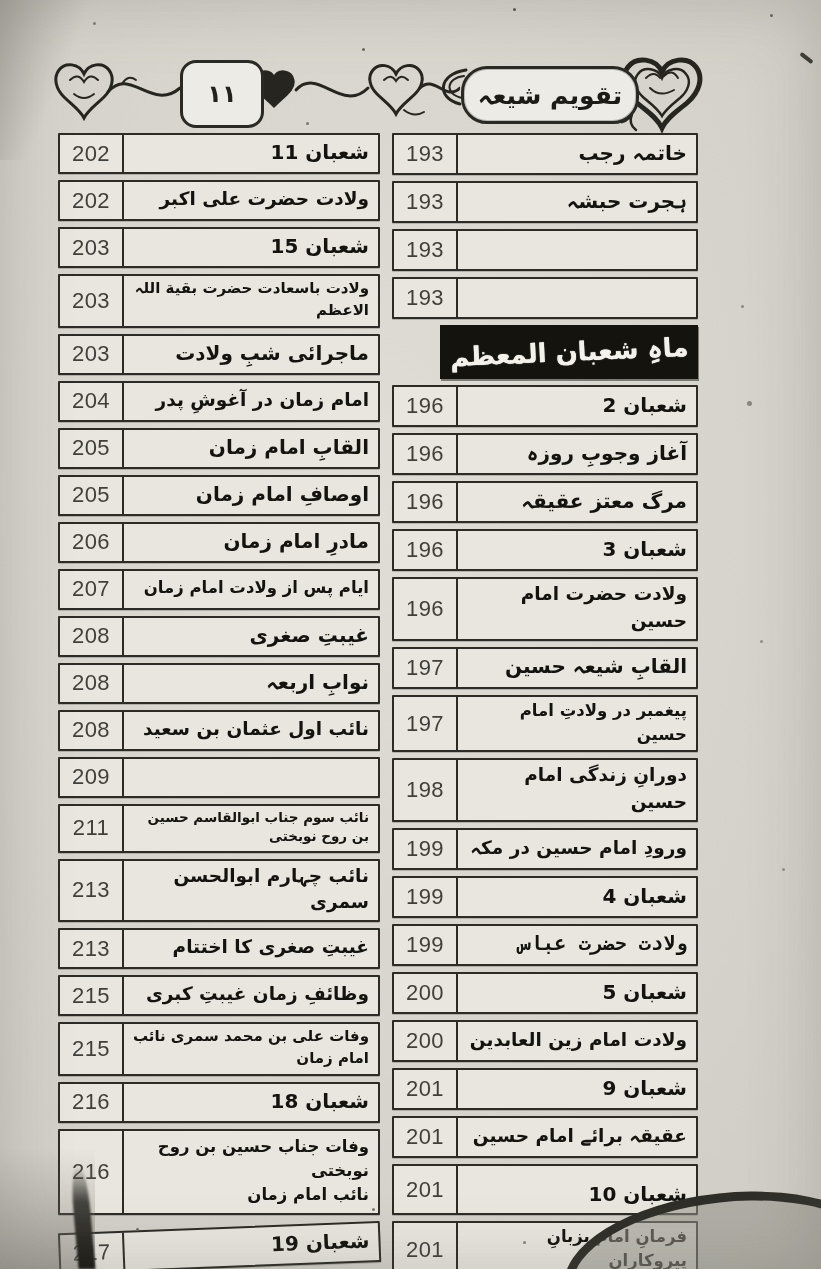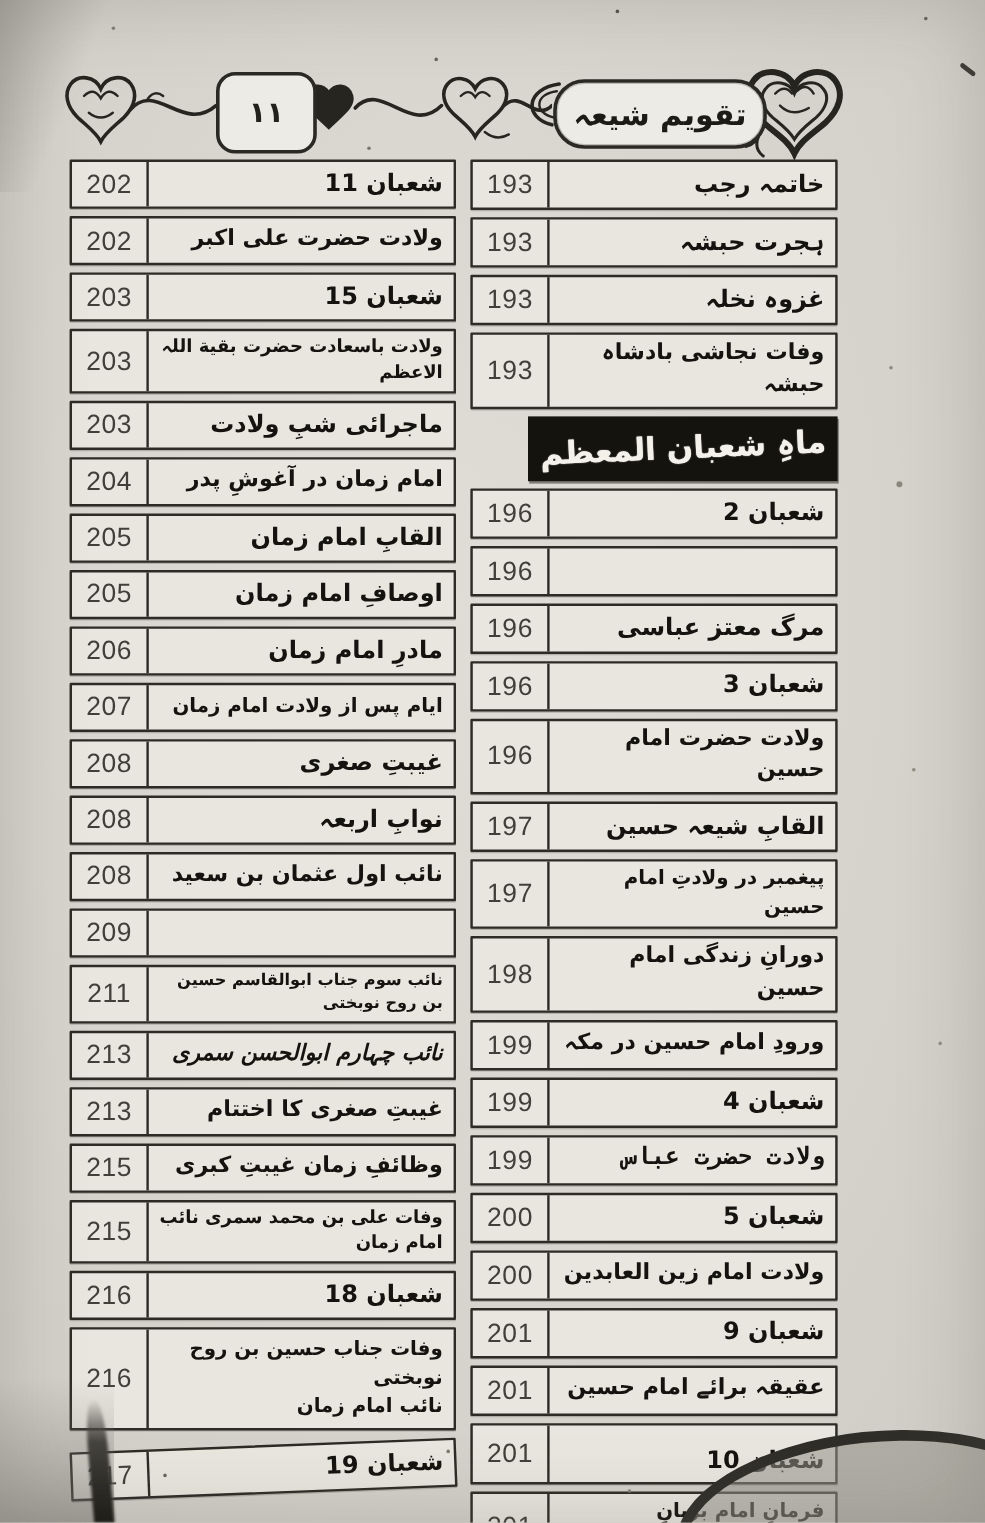--- a/index.html
+++ b/index.html
@@ -149,47 +149,46 @@
           <div class="ttl" style="font-size: 20px;">خاتمہ رجب</div>
         </div>
 
         <div class="row">
           <div class="num">193</div>
           <div class="ttl" style="font-size: 20px;">ہجرت حبشہ</div>
         </div>
 
         <div class="row">
           <div class="num">193</div>
-          <div class="ttl" style="font-size: 20px;">غزوہ نخلہ</div>
         </div>
 
         <div class="row">
           <div class="num">193</div>
-          <div class="ttl" style="font-size: 18.5px;">وفات نجاشی بادشاہ حبشہ</div>
         </div>
       </div>
 
     <div class="banner">
       <span>ماہِ شعبان المعظم</span>
     </div>
 
     <div class="rows">
 
         <div class="row">
           <div class="num">196</div>
           <div class="ttl" style="font-size: 20px;">2 شعبان</div>
         </div>
 
         <div class="row">
           <div class="num">196</div>
-        </div>
-
-        <div class="row">
-          <div class="num">196</div>
-          <div class="ttl" style="font-size: 20px;">مرگ معتز عباسی</div>
+          <div class="ttl" style="font-size: 20px;">آغاز وجوبِ روزہ</div>
+        </div>
+
+        <div class="row">
+          <div class="num">196</div>
+          <div class="ttl" style="font-size: 20px;">مرگ معتز عقیقہ</div>
         </div>
 
         <div class="row">
           <div class="num">196</div>
           <div class="ttl" style="font-size: 20px;">3 شعبان</div>
         </div>
 
         <div class="row">
           <div class="num">196</div>
           <div class="ttl" style="font-size: 18.5px;">ولادت حضرت امام حسین</div>
@@ -329,21 +328,21 @@
           <div class="num">209</div>
         </div>
 
         <div class="row">
           <div class="num">211</div>
           <div class="ttl" style="font-size: 13.5px;">نائب سوم جناب ابوالقاسم حسین بن روح نوبختی</div>
         </div>
 
         <div class="row">
           <div class="num">213</div>
-          <div class="ttl" style="font-size: 18.5px; font-style: italic;">نائب چہارم ابوالحسن سمری</div>
+          <div class="ttl" style="font-size: 18.5px;">نائب چہارم ابوالحسن سمری</div>
         </div>
 
         <div class="row">
           <div class="num">213</div>
           <div class="ttl" style="font-size: 18.5px;">غیبتِ صغری کا اختتام</div>
         </div>
 
         <div class="row">
           <div class="num">215</div>
           <div class="ttl" style="font-size: 18.5px;">وظائفِ زمان غیبتِ کبری</div>

